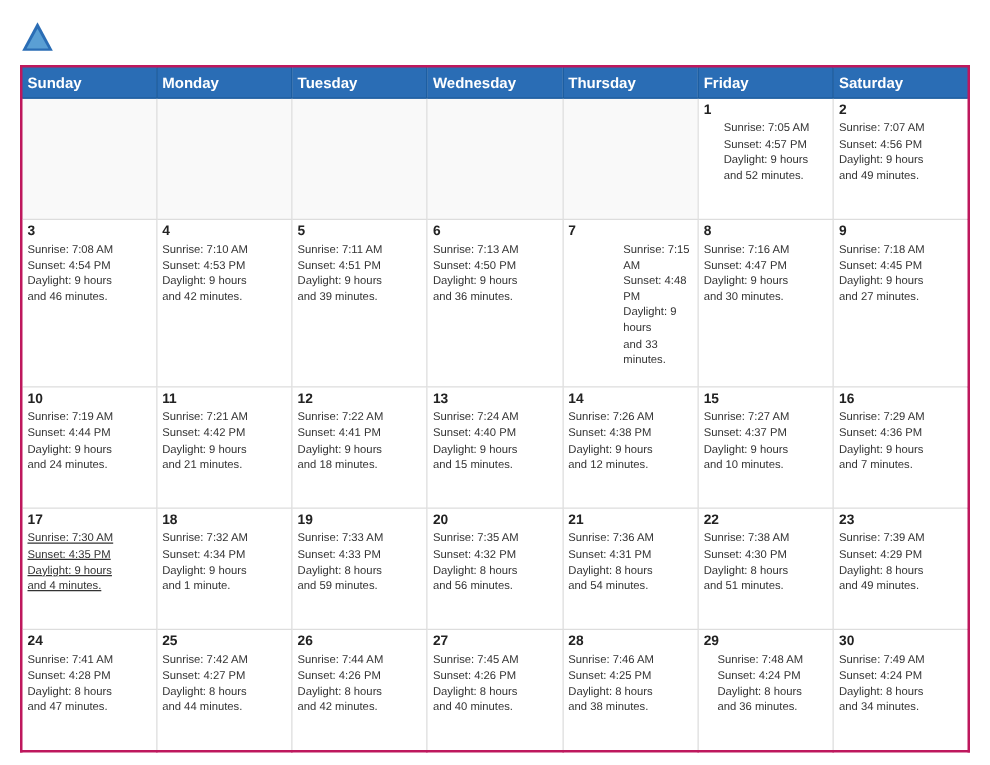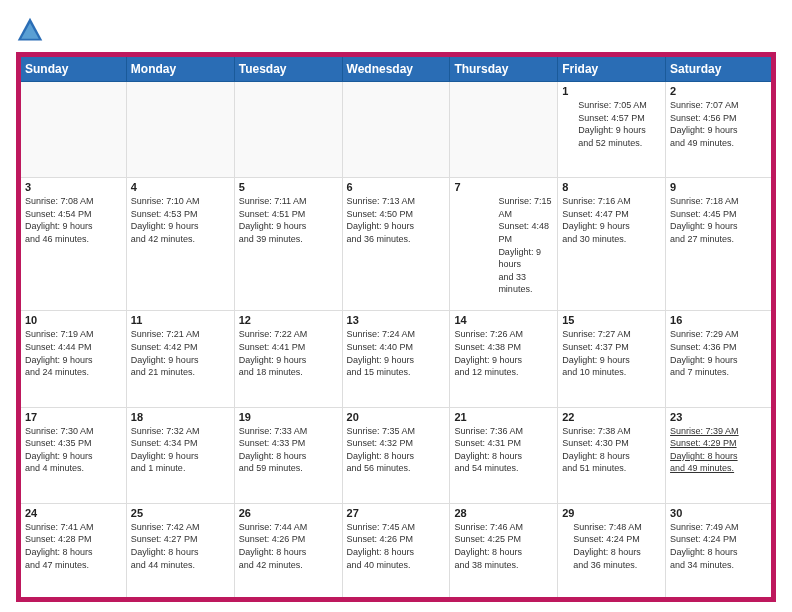--- a/index.html
+++ b/index.html
@@ -55,21 +55,21 @@
       font-weight: bold;
       color: #222;
       line-height: 1.1;
     }
     .subtitle {
       font-size: 14px;
       color: #555;
     }
     .calendar {
       flex: 1;
-      border: 5px solid #be185d;
+      border: 2px solid #be185d;
       border-collapse: collapse;
       width: 100%;
       table-layout: fixed;
     }
     .calendar th {
       background: #2a6db5;
       color: #fff;
       font-size: 12px;
       font-weight: bold;
       padding: 5px 4px;
@@ -257,21 +257,21 @@
             <span class="day-num">16</span>
             <div class="day-info" style="white-space: pre-line;">Sunrise: 7:29 AM
 Sunset: 4:36 PM
 Daylight: 9 hours
 and 7 minutes.</div>
           </td>
         </tr>
         <tr>
           <td>
             <span class="day-num">17</span>
-            <div class="day-info" style="white-space: pre-line;">Sunrise: 7:30 AM
+            <div class="day-info" style="white-space: pre-line; text-decoration: underline;">Sunrise: 7:30 AM
 Sunset: 4:35 PM
 Daylight: 9 hours
 and 4 minutes.</div>
           </td>
           <td>
             <span class="day-num">18</span>
             <div class="day-info" style="white-space: pre-line;">Sunrise: 7:32 AM
 Sunset: 4:34 PM
 Daylight: 9 hours
 and 1 minute.</div>
@@ -299,21 +299,21 @@
           </td>
           <td>
             <span class="day-num">22</span>
             <div class="day-info" style="white-space: pre-line;">Sunrise: 7:38 AM
 Sunset: 4:30 PM
 Daylight: 8 hours
 and 51 minutes.</div>
           </td>
           <td>
             <span class="day-num">23</span>
-            <div class="day-info" style="white-space: pre-line; text-decoration: underline;">Sunrise: 7:39 AM
+            <div class="day-info" style="white-space: pre-line;">Sunrise: 7:39 AM
 Sunset: 4:29 PM
 Daylight: 8 hours
 and 49 minutes.</div>
           </td>
         </tr>
         <tr>
           <td>
             <span class="day-num">24</span>
             <div class="day-info" style="white-space: pre-line;">Sunrise: 7:41 AM
 Sunset: 4:28 PM

